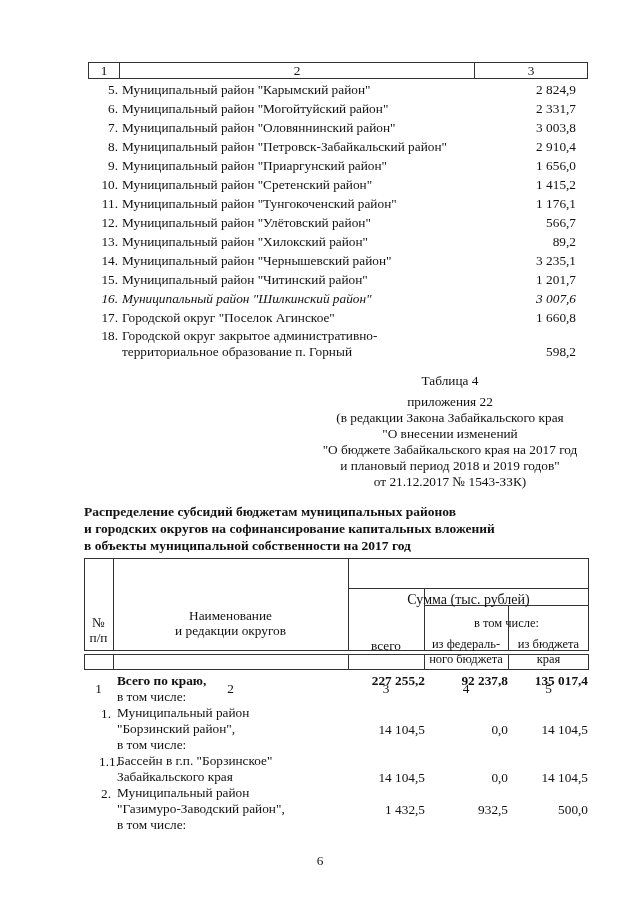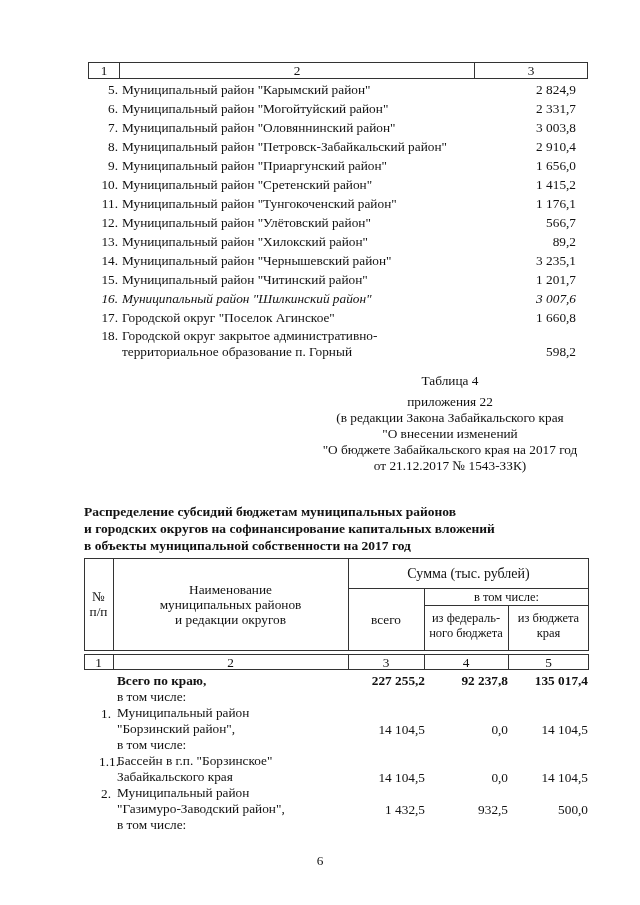--- a/index.html
+++ b/index.html
@@ -14,21 +14,21 @@
   .top-head div:last-child { border-right:none; }
   .top-row { position:absolute; left:88px; width:500px; height:19px; line-height:19px; }
   .top-row .num { position:absolute; left:0; width:30px; text-align:right; }
   .top-row .name { position:absolute; left:34px; }
   .top-row .val { position:absolute; right:12px; text-align:right; }
   .center-block { position:absolute; left:300px; width:300px; text-align:center; line-height:16px; }
   .title { position:absolute; left:84px; width:530px; font-weight:bold;
            line-height:17px; font-size:13.5px; }
   
   .bt { position:absolute; border:1px solid #333; box-sizing:border-box; }
-  .cell-text { position:absolute; text-align:center; line-height:15px; }
+  .cell-text { position:absolute; text-align:center; line-height:15px;margin-top:26px; }
   .row-text { position:absolute; line-height:16px; }
   .rnum { position:absolute; text-align:right; }
   .rv { position:absolute; text-align:left; }
   .bold { font-weight:bold; }
 </style>
 </head>
 <body>
 
 <div class="top-head">
   <div style="width:31px">1</div>
@@ -112,20 +112,21 @@
   <span class="name">территориальное образование п. Горный</span>
   <span class="val">598,2</span>
 </div>
 
 <div class="center-block" style="top:373px;">
   <div style="margin-bottom:5px;">Таблица 4</div>
   <div>приложения 22</div>
   <div>(в редакции Закона Забайкальского края</div>
   <div>"О внесении изменений</div>
   <div>"О бюджете Забайкальского края на 2017 год</div>
+  <div>и плановый период 2018 и 2019 годов"</div>
   <div>от 21.12.2017 № 1543-ЗЗК)</div>
 </div>
 
 <div class="title" style="top:503px;">
   <div>Распределение субсидий бюджетам муниципальных районов</div>
   <div>и городских округов на софинансирование капитальных вложений</div>
   <div>в объекты муниципальной собственности на 2017 год</div>
 </div>
 
 <div>
@@ -136,21 +137,20 @@
   <div class="abs" style="left:424px; top:588px; width:1px; height:63px; background:#333;"></div>
   <div class="abs" style="left:424px; top:605px; width:165px; height:1px; background:#333;"></div>
   <div class="abs" style="left:508px; top:605px; width:1px; height:46px; background:#333;"></div>
 
   <div class="cell-text" style="left:84px; top:589px; width:29px;">
     <div>№</div>
     <div>п/п</div>
   </div>
   <div class="cell-text" style="left:113px; top:582px; width:235px;">
     <div>Наименование</div>
-    <div>муниципальных районов</div>
     <div>и редакции округов</div>
   </div>
   <div class="cell-text" style="left:348px; top:566px; width:241px; font-size:14px;">Сумма (тыс. рублей)</div>
   <div class="cell-text" style="left:348px; top:612px; width:76px;">всего</div>
   <div class="cell-text" style="left:424px; top:590px; width:165px; font-size:12.5px;">в том числе:</div>
   <div class="cell-text" style="left:424px; top:611px; width:84px; font-size:12.5px;">
     <div>из федераль-</div>
     <div>ного бюджета</div>
   </div>
   <div class="cell-text" style="left:508px; top:611px; width:81px; font-size:12.5px;">

